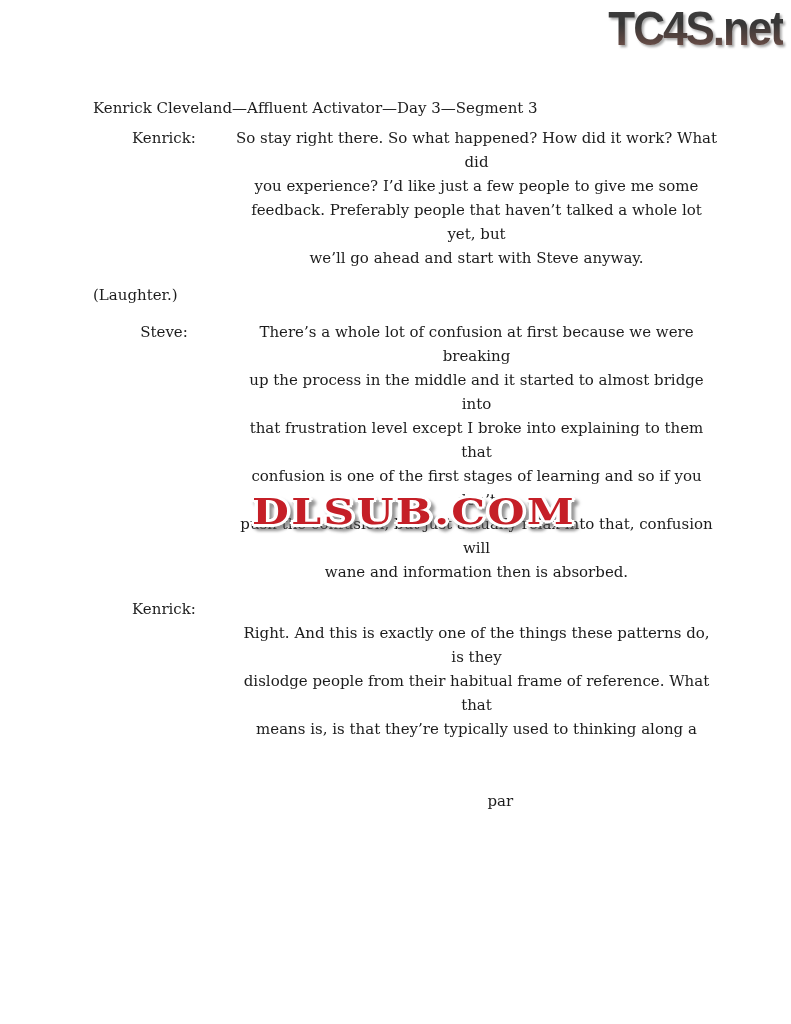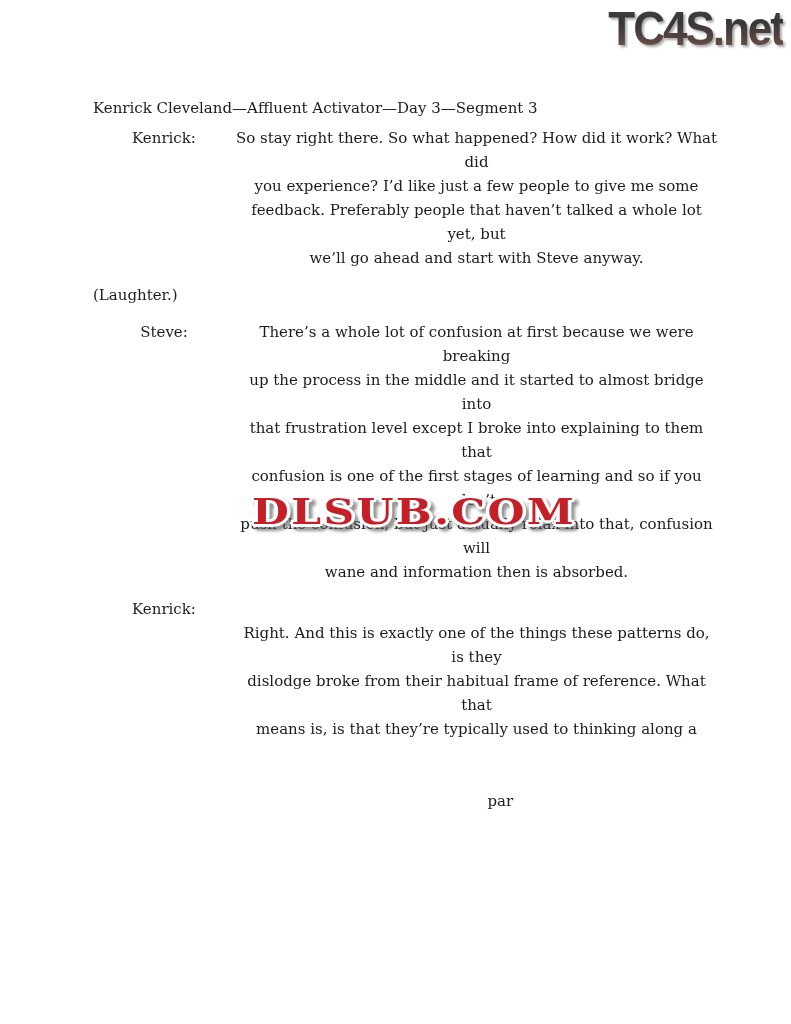--- a/index.html
+++ b/index.html
@@ -138,21 +138,21 @@
 that frustration level except I broke into explaining to them that
 confusion is one of the first stages of learning and so if you don’t
 push the confusion, but just actually relax into that, confusion will
 wane and information then is absorbed.</div>
     </div>
 
     <div class="para">
       <div class="speaker">Kenrick:</div>
       <div class="ptext">
         <div class="plines">Right. And this is exactly one of the things these patterns do, is they
-dislodge broke from their habitual frame of reference. What that
+dislodge people from their habitual frame of reference. What that
 means is, is that they’re typically used to thinking along a</div>
         <div class="frag-line">
           <span>par</span>
           <span class="gap"></span>
           <span>gs a little different and</span>
         </div>
       </div>
     </div>
 
   </div>

